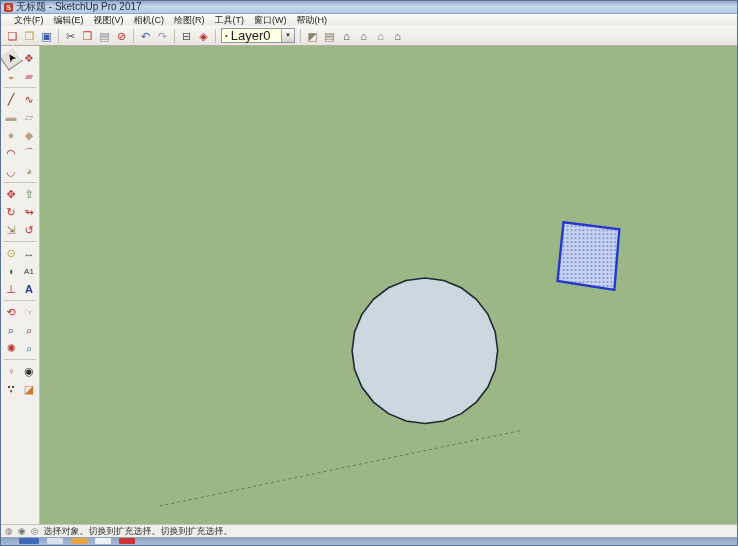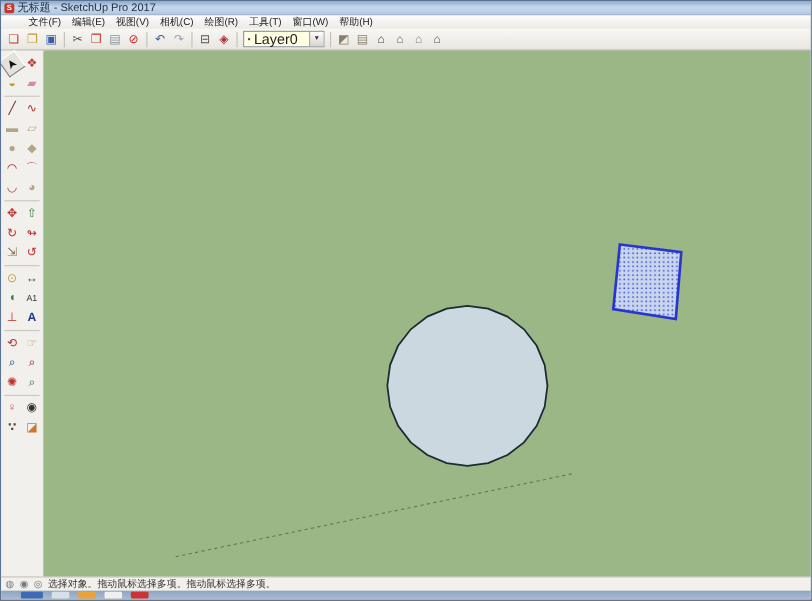--- a/index.html
+++ b/index.html
@@ -5,21 +5,21 @@
   html,body{margin:0;padding:0;background:#333;}
   *{box-sizing:border-box;font-family:"Liberation Sans","DejaVu Sans",sans-serif;}
   .app{width:738px;height:546px;display:flex;flex-direction:column;background:#ece9e2;position:relative;overflow:hidden;border:1px solid #5a7194;}
   
   .titlebar{height:13px;flex:0 0 13px;display:flex;align-items:center;padding:0 3px;
     background:linear-gradient(#8fa8c6,#c5d8ee 45%,#b2c9e4);border-bottom:1px solid #8ea6c2;}
   .app-logo{width:9px;height:9px;background:#c0392b;border-radius:2px;margin-right:3px;flex:0 0 9px;
     color:#fff;font-size:7px;line-height:9px;text-align:center;font-weight:bold;}
   .title-text{font-size:10px;color:#1d2b3a;white-space:nowrap;}
   
-  .menubar{height:12px;flex:0 0 12px;display:flex;align-items:center;background:linear-gradient(#fdfdfd,#eceae4);padding:0 20px;}
+  .menubar{height:12px;flex:0 0 12px;display:flex;align-items:center;background:linear-gradient(#fdfdfd,#eceae4);padding:0 8px;}
   .menu-item{font-size:9px;color:#222;padding:0 5px;cursor:default;}
   
   .toolbar{height:20px;flex:0 0 20px;display:flex;align-items:center;background:linear-gradient(#f8f7f5,#e9e6df);
     border-bottom:1px solid #b3afa6;padding:0 3px;}
   .tb-group{display:flex;align-items:center;}
   .tb-sep{width:1px;height:14px;background:#c2beb5;margin:0 3px;}
   .tb-btn{width:17px;height:17px;font-size:11px;line-height:16px;text-align:center;cursor:default;border:1px solid transparent;}
   .combo{display:flex;align-items:center;height:15px;border:1px solid #8a97a5;background:#ffffe1;width:74px;margin:0 2px;}
   .combo-indicator{font-size:8px;color:#444;padding:0 3px;}
   .combo-value{font-size:13px;color:#222;flex:1;white-space:nowrap;overflow:hidden;}
@@ -164,21 +164,21 @@
         </svg>
       </div>
   </div>
 
   <div class="statusbar">
     <span id="statusicons" style="display:flex;align-items:center;">
         <span class="st-icon">◍</span>
         <span class="st-icon">◉</span>
         <span class="st-icon">◎</span>
       </span>
-    <span class="st-msg">选择对象。拖动鼠标选择多项。拖动鼠标选择多项。</span>
+    <span class="st-msg">选择对象。切换到扩充选择。切换到扩充选择。</span>
   </div>
 
   <div class="taskbar" id="taskbar">
       <span class="tk-blob" style="width: 20px; background: rgb(63, 106, 181); margin-left: 18px;"></span>
       <span class="tk-blob" style="width: 16px; background: rgb(216, 224, 234);"></span>
       <span class="tk-blob" style="width: 16px; background: rgb(232, 163, 61);"></span>
       <span class="tk-blob" style="width: 16px; background: rgb(240, 240, 240);"></span>
       <span class="tk-blob" style="width: 16px; background: rgb(204, 51, 51);"></span>
     </div>
 

